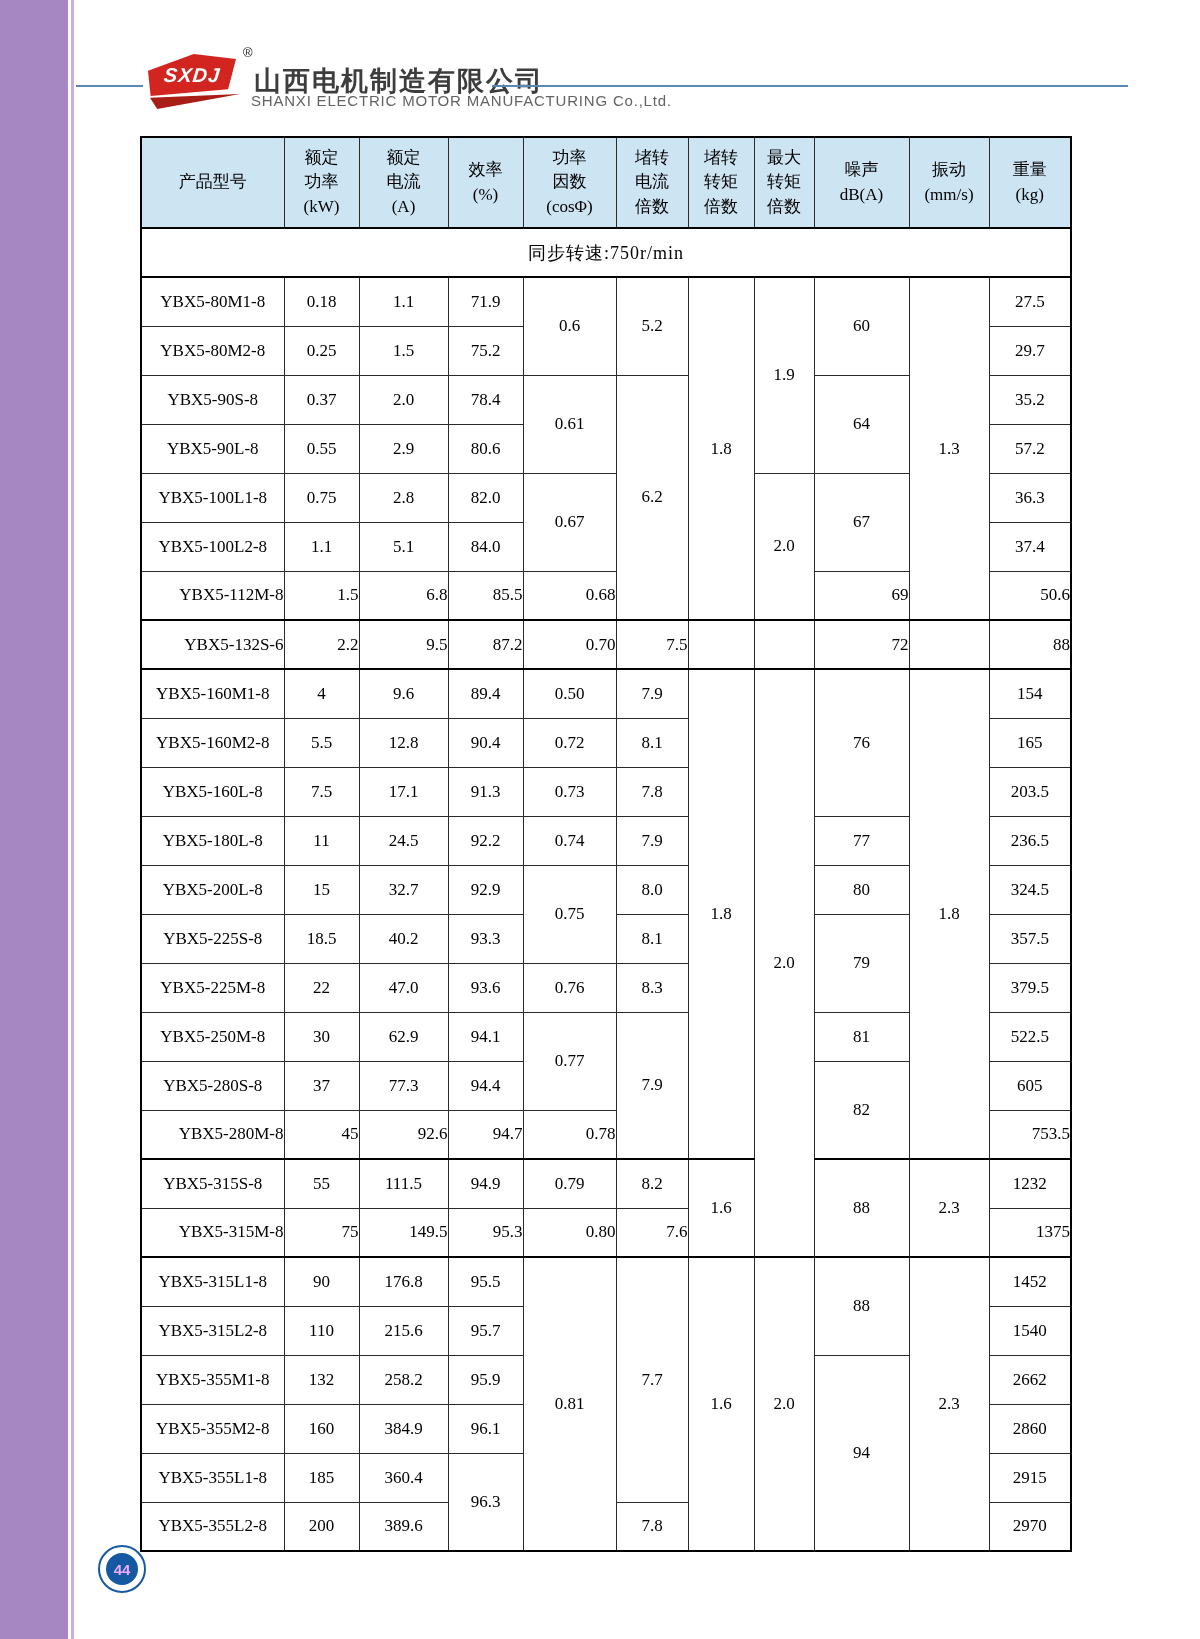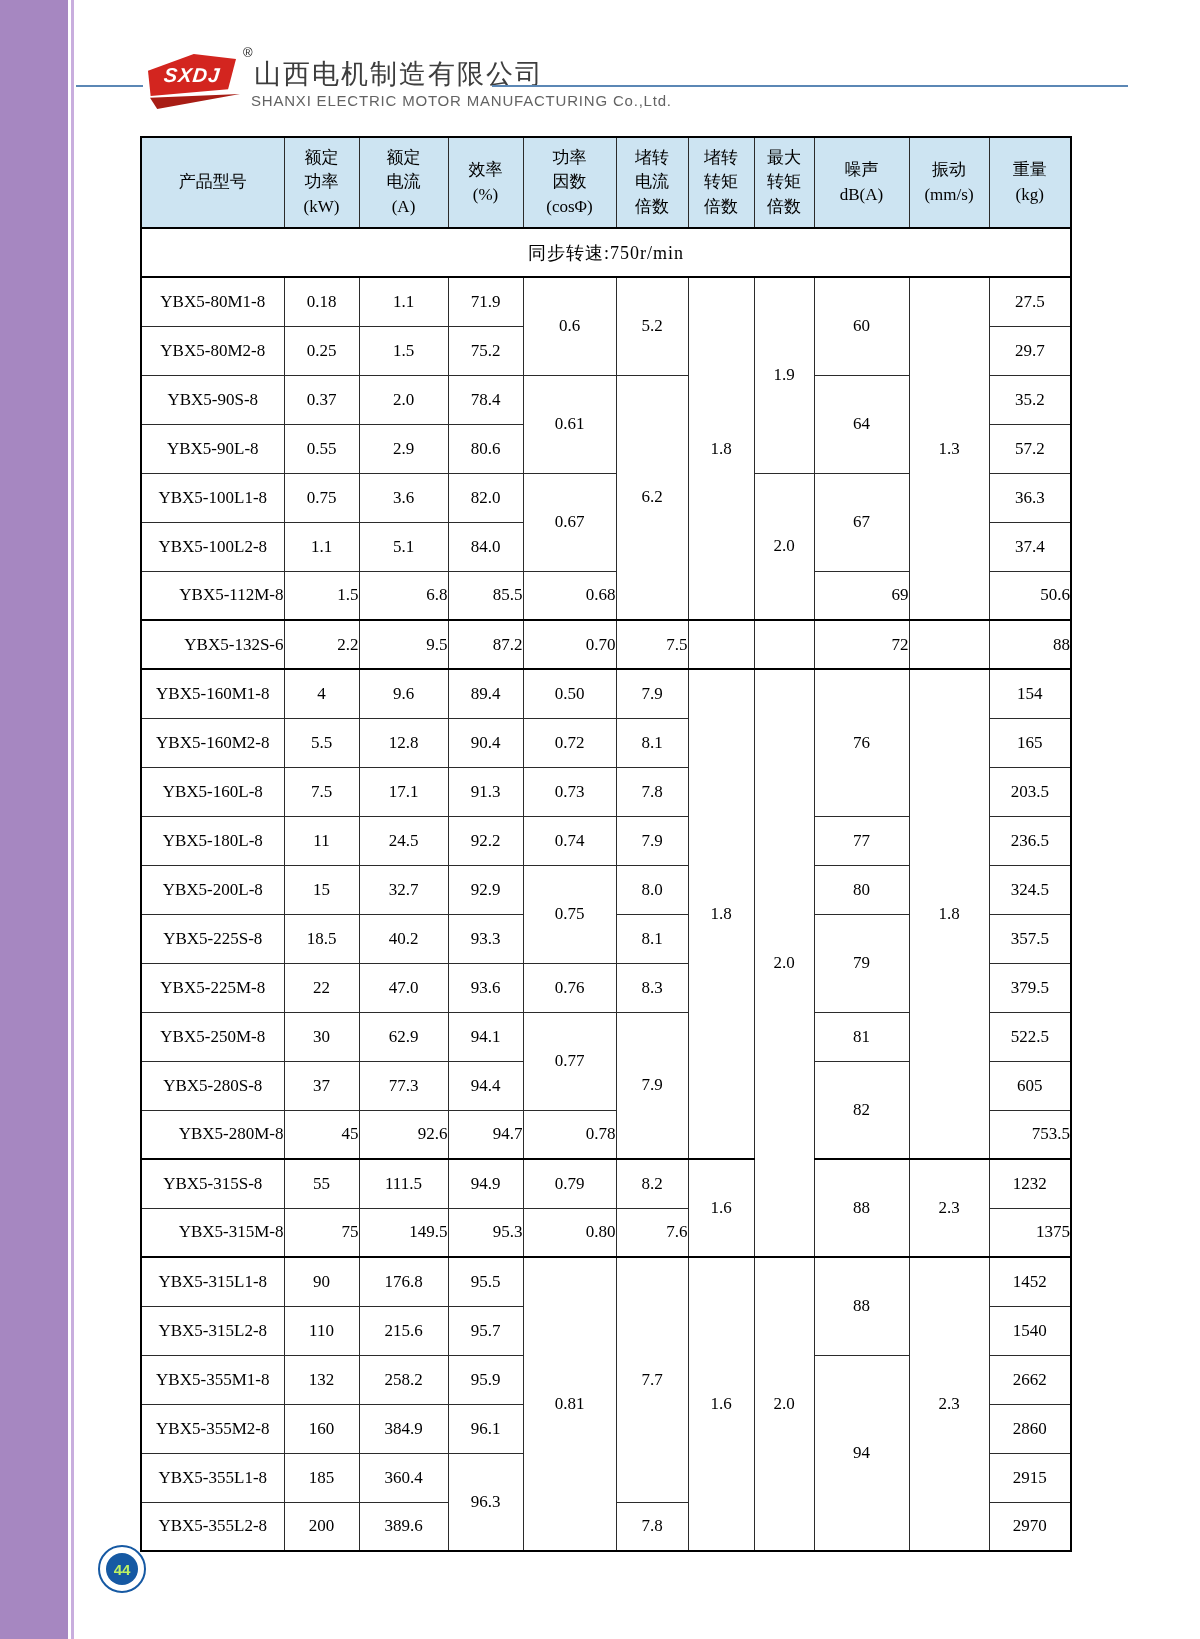--- a/index.html
+++ b/index.html
@@ -14,41 +14,41 @@
   .rule-right{left:492px;width:636px;}
   .logo{position:absolute;left:148px;top:50px;width:92px;height:62px;}
   .flag{position:absolute;left:0;top:4px;width:88px;height:42px;background:var(--logo_red,#d3251f);
         clip-path:polygon(0 40%,52% 0,100% 12%,91% 84%,3% 100%);
         display:flex;align-items:center;justify-content:center;}
   .flag span{color:#fff;font-weight:bold;font-style:italic;font-size:20px;letter-spacing:1px;
         font-family:"Liberation Sans",sans-serif;transform:skewX(-6deg);}
   .swoosh{position:absolute;left:2px;top:44px;width:90px;height:15px;background:var(--logo_dark_red,#a81d15);
         clip-path:polygon(0 25%,100% 0,8% 100%);}
   .reg{position:absolute;left:243px;top:45px;font-size:13px;color:#222;font-family:"Liberation Sans",sans-serif;}
-  .cn{position:absolute;left:254px;top:56px;font-size:27px;font-weight:normal;color:#3d3d3d;
+  .cn{position:absolute;left:254px;top:63px;font-size:27px;font-weight:bold;color:#3d3d3d;
         letter-spacing:2px;font-family:"Liberation Sans",sans-serif;white-space:nowrap;}
   .en{position:absolute;left:251px;top:92px;font-size:15px;color:#636363;letter-spacing:0.8px;
         font-family:"Liberation Sans",sans-serif;white-space:nowrap;}
   
   table.spec{position:absolute;left:140px;top:136px;width:930px;border-collapse:collapse;
         table-layout:fixed;border:2px solid #000;}
   table.spec th, table.spec td{border:1px solid #2b2b2b;text-align:center;vertical-align:middle;
         padding:0;font-size:17px;overflow:hidden;}
   table.spec th{background:var(--header_cell_bg,#cde4f2);font-weight:normal;height:89px;
         border-bottom:2px solid #000;line-height:1.45;}
   tr.speed-row td{height:40px;font-size:18px;border-bottom:2px solid #000;letter-spacing:1px;}
   table.spec tbody tr{height:49px;}
   tr.secb > td{border-bottom:2px solid #000;text-align:right;}
   tr.sect > td{border-top:2px solid #000;}
   
   .badge{position:absolute;left:98px;top:1545px;width:44px;height:44px;border-radius:50%;
         border:2px solid var(--badge_blue,#1659a3);display:flex;align-items:center;justify-content:center;}
   .badge-inner{width:32px;height:32px;border-radius:50%;background:var(--badge_blue,#1659a3);
         display:flex;align-items:center;justify-content:center;}
-  .badge-inner span{color:#bef264;font-size:15px;font-weight:bold;font-family:"Liberation Sans",sans-serif;}
+  .badge-inner span{color:#f0abfc;font-size:15px;font-weight:bold;font-family:"Liberation Sans",sans-serif;}
 </style>
 </head>
 <body>
 
 <div class="page">
   <div class="accent-bar"></div>
   <div class="accent-line"></div>
 
   <div>
     <div class="rule rule-left"></div>
@@ -168,21 +168,21 @@
         <tr>
           <td>YBX5-90L-8</td>
           <td>0.55</td>
           <td>2.9</td>
           <td>80.6</td>
           <td>57.2</td>
         </tr>
         <tr>
           <td>YBX5-100L1-8</td>
           <td>0.75</td>
-          <td>3.6</td>
+          <td>2.8</td>
           <td>82.0</td>
           <td rowspan="2">0.67</td>
           <td rowspan="3">2.0</td>
           <td rowspan="2">67</td>
           <td>36.3</td>
         </tr>
         <tr>
           <td>YBX5-100L2-8</td>
           <td>1.1</td>
           <td>5.1</td>

